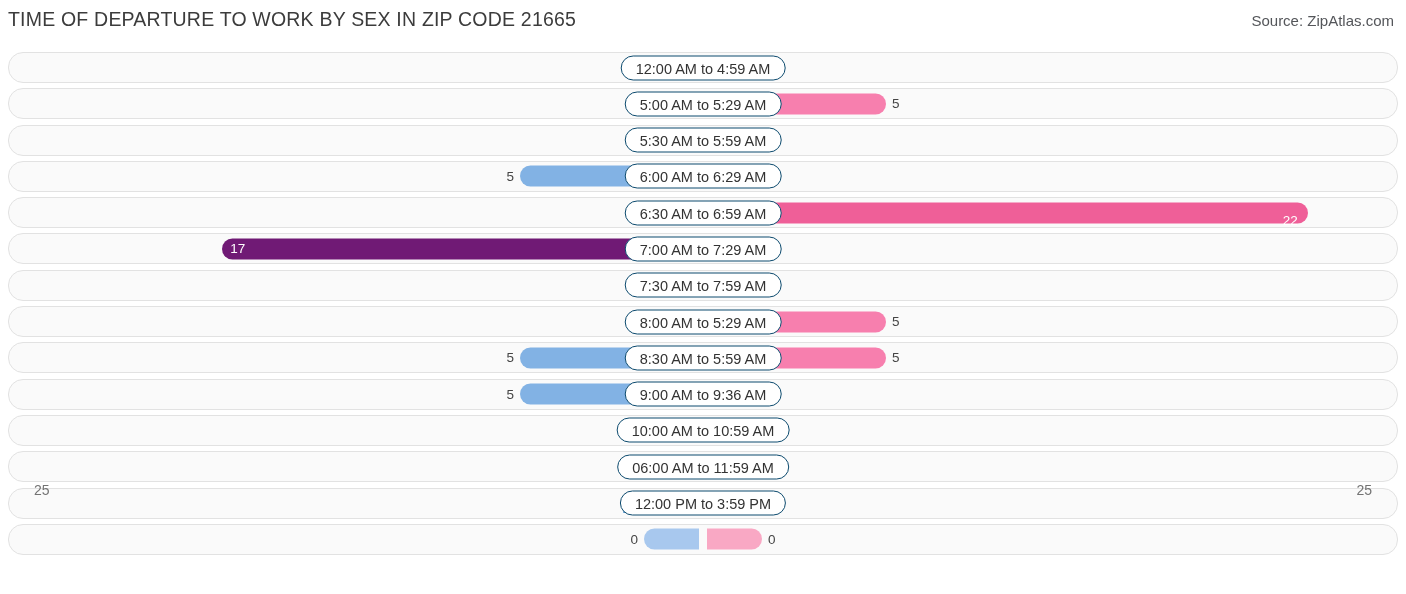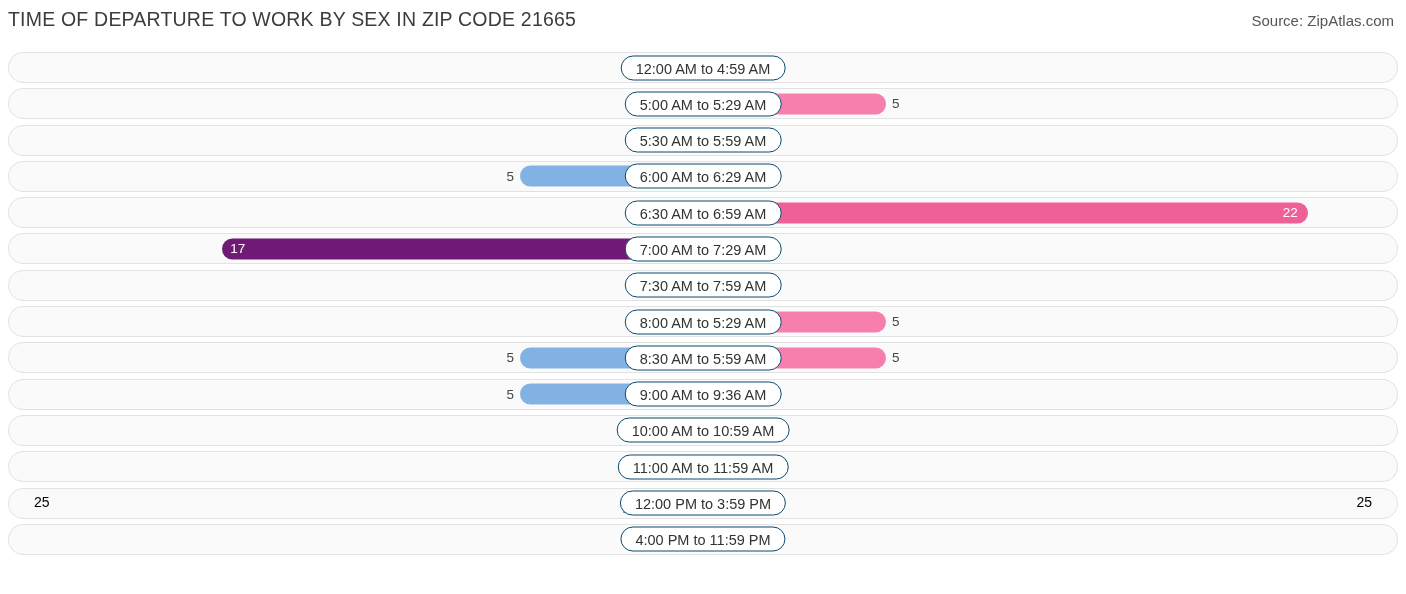--- a/index.html
+++ b/index.html
@@ -111,26 +111,27 @@
     left: 100%;
     margin-left: 6px;
   }
   .val.inside-male {
     left: 8px;
     color: #ffffff;
   }
   .val.inside-female {
     right: 10px;
     color: #ffffff;
+    margin-top: 8px;
   }
   .axis {
     position: absolute;
-    bottom: 18px;
+    bottom: 30px;
     font-size: 14px;
-    color: #000000;
+    color: #737373;
   }
   .axis.left { left: 34px; }
   .axis.right { right: 34px; }
   .legend {
     position: absolute;
     bottom: 14px;
     left: 50%;
     transform: translateX(-50%);
     display: flex;
     align-items: center;
@@ -282,21 +283,21 @@
         </div>
       </div>
       <div class="row">
         <div class="row-inner">
           <div class="bar male" style="width: 55px;">
             <span class="val male-out">0</span>
           </div>
           <div class="bar female" style="width: 55px;">
             <span class="val female-out">0</span>
           </div>
-          <div class="center-label">11:00 AM to 11:59 AM</div>
+          <div class="center-label">06:00 AM to 11:59 AM</div>
         </div>
       </div>
       <div class="row">
         <div class="row-inner">
           <div class="bar male" style="width: 55px;">
             <span class="val male-out">0</span>
           </div>
           <div class="bar female" style="width: 55px;">
             <span class="val female-out">0</span>
           </div>
@@ -304,21 +305,20 @@
         </div>
       </div>
       <div class="row">
         <div class="row-inner">
           <div class="bar male" style="width: 55px;">
             <span class="val male-out">0</span>
           </div>
           <div class="bar female" style="width: 55px;">
             <span class="val female-out">0</span>
           </div>
-          <div class="center-label">4:00 PM to 11:59 PM</div>
         </div>
       </div>
     </div>
 
   <div class="axis left">25</div>
   <div class="axis right">25</div>
 
   <div class="legend">
     <div class="item">
       <span class="swatch sw-male"></span>

